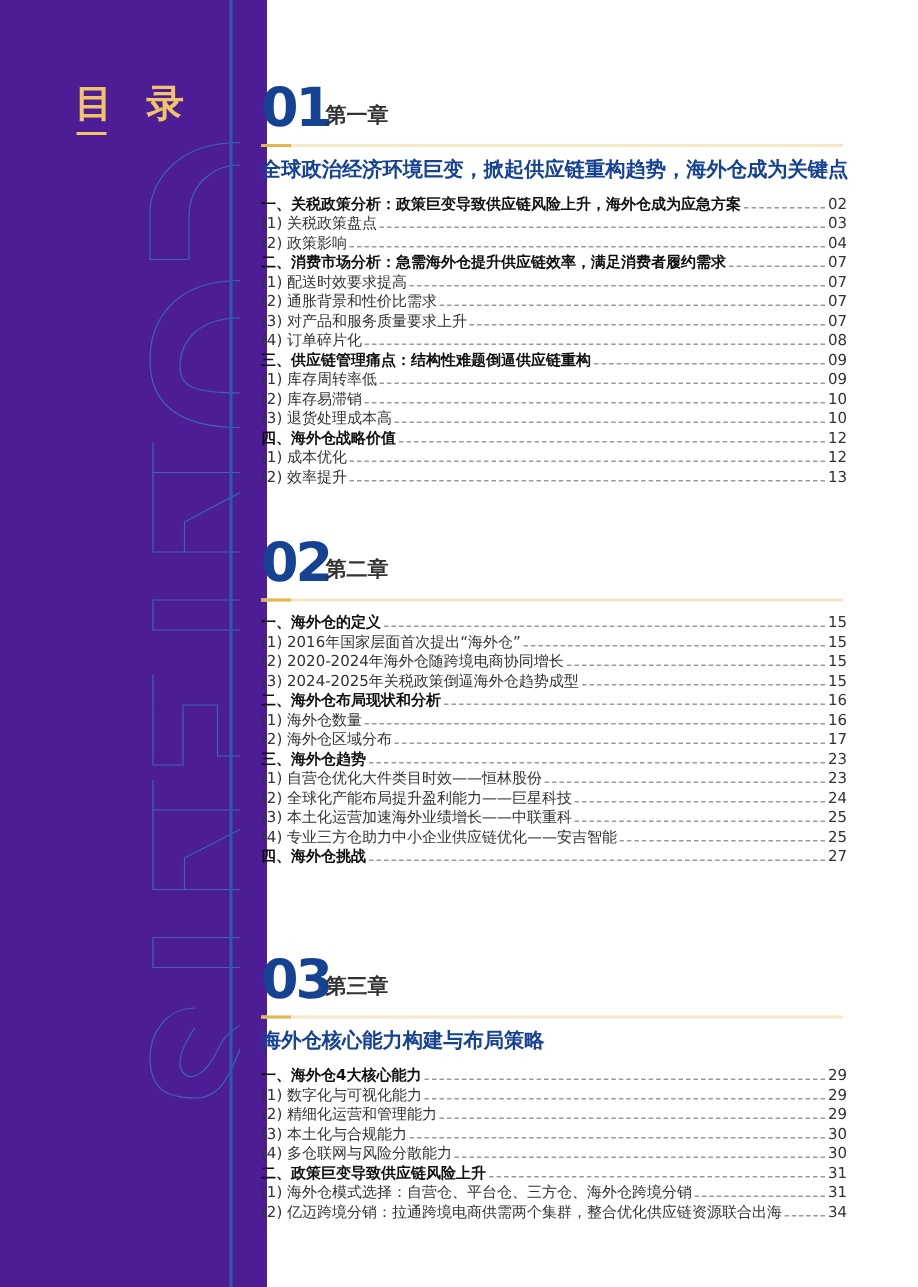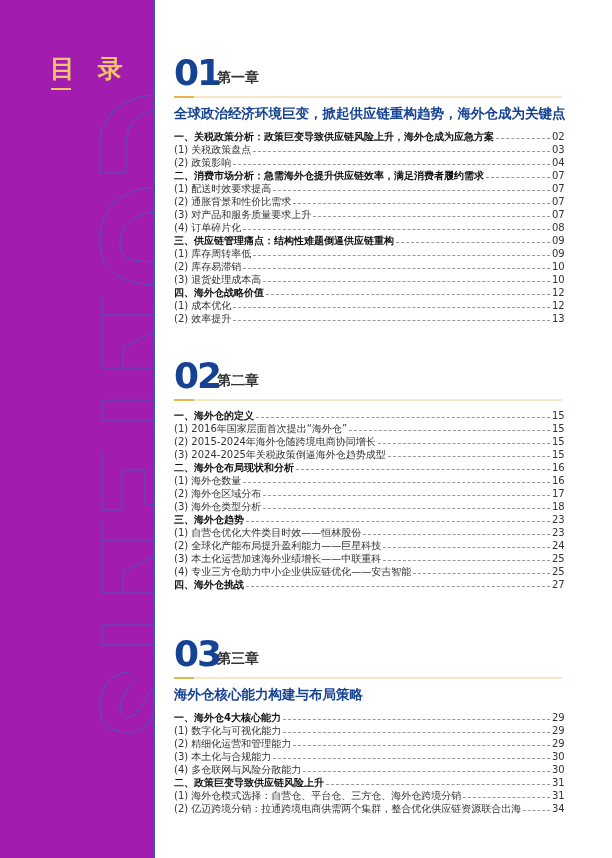--- a/index.html
+++ b/index.html
@@ -1,21 +1,21 @@
 <!DOCTYPE html>
 <html><head>
   <meta charset="utf-8">
   <style>
     * { margin: 0; padding: 0; box-sizing: border-box; }
     html, body { width: 612px; height: 858px; background: #ffffff; overflow: hidden; }
     body { position: relative; font-family: "DejaVu Sans", "Liberation Sans", sans-serif; }
 
     .sidebar {
-      position: absolute; left: 0; top: 0; width: 155px; height: 858px;
-      background: #a21caf;
+      position: absolute; left: 0; top: 0; width: 178px; height: 858px;
+      background: #4c1d95;
       overflow: hidden;
     }
     .sidebar-edge {
       position: absolute; left: 153px; top: 0; width: 2px; height: 858px;
       background: #2a5bb0;
     }
     .sidebar-title {
       position: absolute; left: 50px; top: 54px;
       font-size: 25px; font-weight: bold; color: #f2c46a;
       letter-spacing: 7px; line-height: 30px;
@@ -202,21 +202,21 @@
           <span class="toc-label">一、海外仓的定义</span>
           <span class="toc-leader"></span>
           <span class="toc-page">15</span>
         </div>
         <div class="toc-row level-2">
           <span class="toc-label">(1) 2016年国家层面首次提出“海外仓”</span>
           <span class="toc-leader"></span>
           <span class="toc-page">15</span>
         </div>
         <div class="toc-row level-2">
-          <span class="toc-label">(2) 2015-2024年海外仓随跨境电商协同增长</span>
+          <span class="toc-label">(2) 2020-2024年海外仓随跨境电商协同增长</span>
           <span class="toc-leader"></span>
           <span class="toc-page">15</span>
         </div>
         <div class="toc-row level-2">
           <span class="toc-label">(3) 2024-2025年关税政策倒逼海外仓趋势成型</span>
           <span class="toc-leader"></span>
           <span class="toc-page">15</span>
         </div>
         <div class="toc-row level-1">
           <span class="toc-label">二、海外仓布局现状和分析</span>
@@ -225,25 +225,20 @@
         </div>
         <div class="toc-row level-2">
           <span class="toc-label">(1) 海外仓数量</span>
           <span class="toc-leader"></span>
           <span class="toc-page">16</span>
         </div>
         <div class="toc-row level-2">
           <span class="toc-label">(2) 海外仓区域分布</span>
           <span class="toc-leader"></span>
           <span class="toc-page">17</span>
-        </div>
-        <div class="toc-row level-2">
-          <span class="toc-label">(3) 海外仓类型分析</span>
-          <span class="toc-leader"></span>
-          <span class="toc-page">18</span>
         </div>
         <div class="toc-row level-1">
           <span class="toc-label">三、海外仓趋势</span>
           <span class="toc-leader"></span>
           <span class="toc-page">23</span>
         </div>
         <div class="toc-row level-2">
           <span class="toc-label">(1) 自营仓优化大件类目时效——恒林股份</span>
           <span class="toc-leader"></span>
           <span class="toc-page">23</span>

